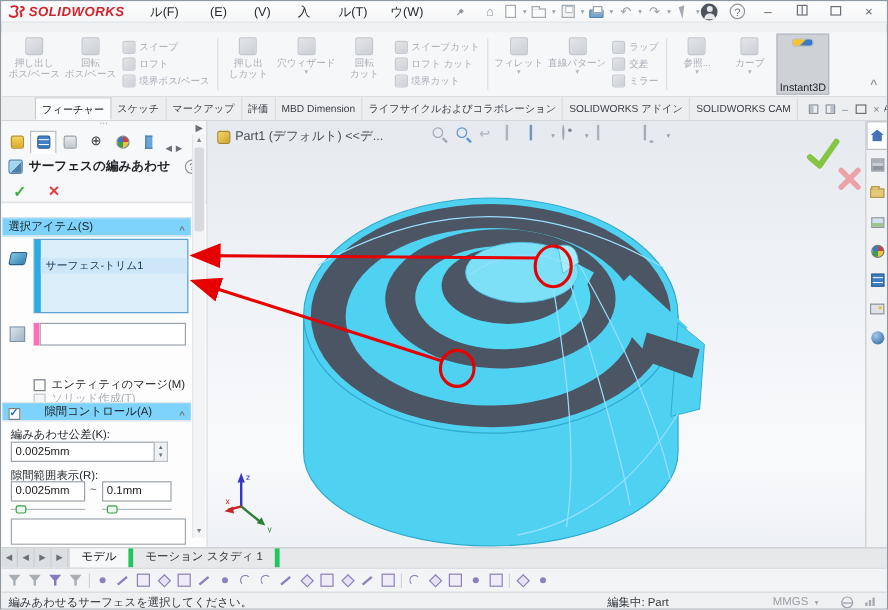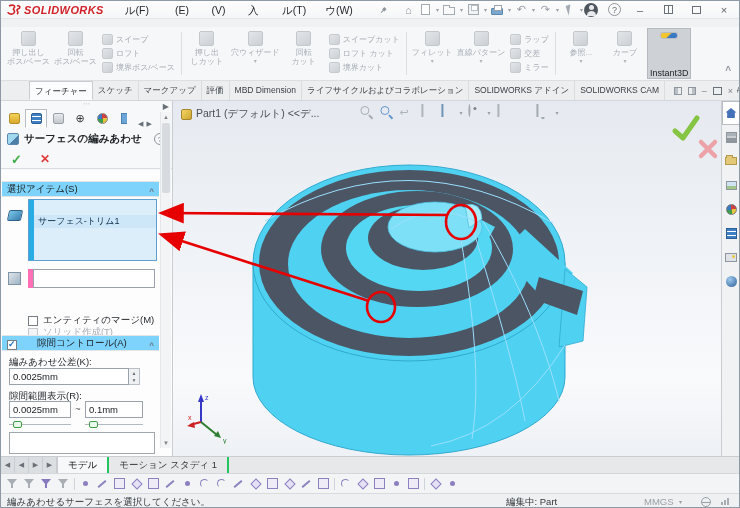--- a/index.html
+++ b/index.html
@@ -168,21 +168,21 @@
   .tpi-props { width:11px; height:11px; background:#3f7fc4; border:1px solid #2d5f96;
                background-image:linear-gradient(#fff 1px, transparent 1px); background-size:100% 4px; background-position:0 2px; }
   .tpi-forum { width:12px; height:9px; border:1px solid #8f969e; background:#dfe3e8; position:relative; }
   .tpi-forum::before { content:""; position:absolute; right:1px; top:1px; width:3px; height:3px; border-radius:50%; background:#e8c53f; }
   .tpi-globe { width:11px; height:11px; border-radius:50%; background:radial-gradient(circle at 35% 30%,#9fc9ef,#2d5f96); }
 
   
   .mtabs { position:absolute; left:0; top:455px; right:0; height:17px; background:#e6e8ea; border-top:1px solid #c9cdd1; display:flex; }
   .mnav { width:14px; border-right:1px solid #c9cdd1; background:#dcdfe2; color:#6a7077; font-size:7px;
           display:flex; align-items:center; justify-content:center; }
-  .mtab { padding:0 10px; font-size:9.5px; line-height:16px; color:#33383d; border-right:2px solid #22c55e; white-space:nowrap; }
+  .mtab { padding:0 10px; font-size:9.5px; line-height:16px; color:#33383d; border-right:4px solid #22c55e; white-space:nowrap; }
   .mtab.active { background:#f7f8f9; color:#0f1215; border-left:1px solid #c9cdd1; }
 
   
   .filterbar { position:absolute; left:0; top:472px; right:0; height:20px; background:#f3f4f6; border-top:1px solid #d5d8db;
                display:flex; align-items:center; gap:4px; padding:0 5px; }
   .fsep { width:1px; height:12px; background:#d0d4d8; }
   .fi { position:relative; width:13px; height:13px; flex:none; }
   .fi-funnel::before { content:""; position:absolute; left:1px; top:2px; border-left:5px solid transparent; border-right:5px solid transparent; border-top:6px solid #a9aeb5; }
   .fi-funnel::after { content:""; position:absolute; left:5px; top:7px; width:2px; height:4px; background:#a9aeb5; }
   .fi-funnel.p::before { border-top-color:#8679bd; } .fi-funnel.p::after { background:#8679bd; }

